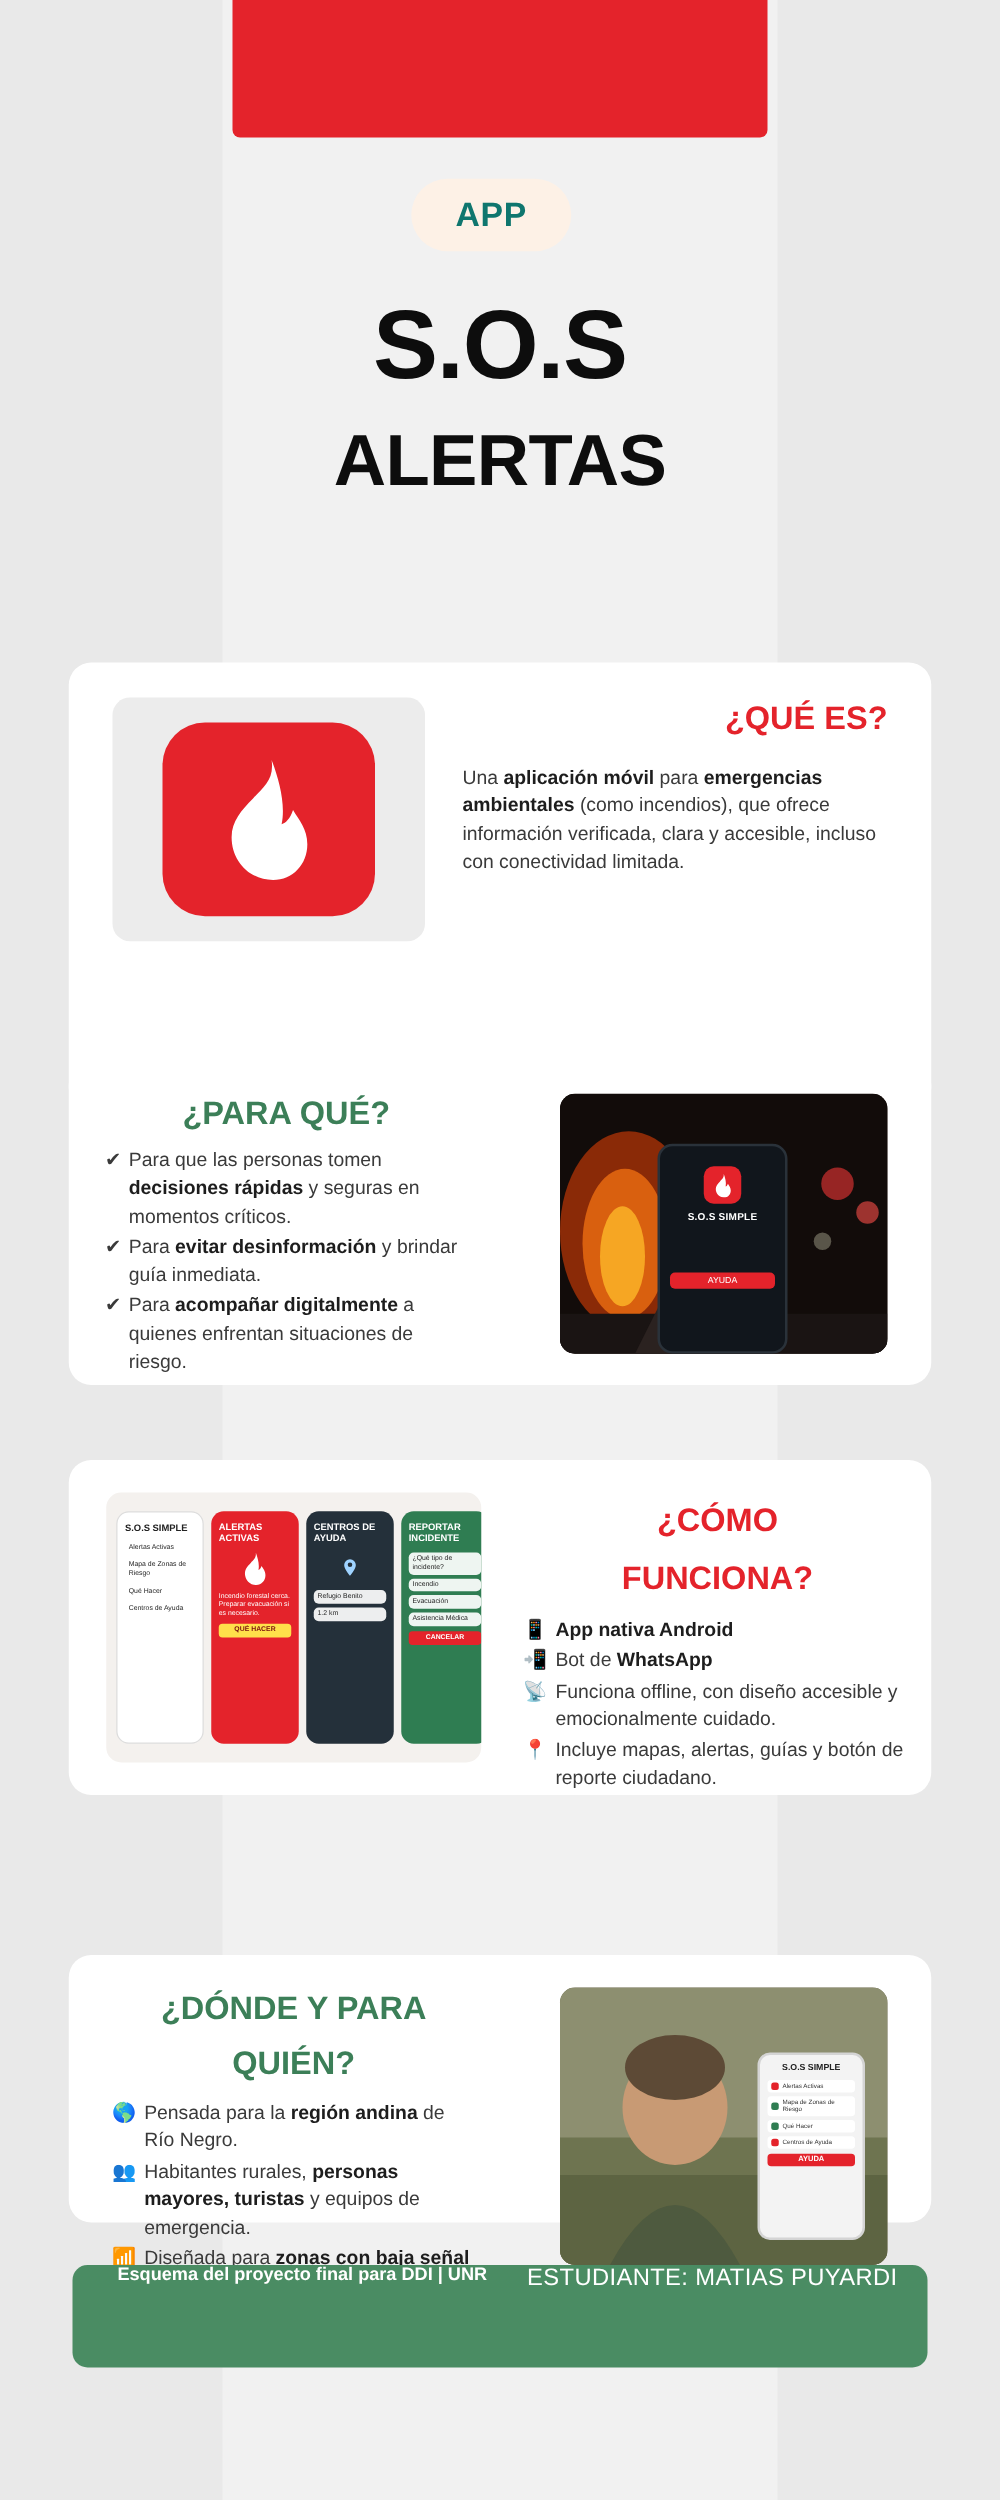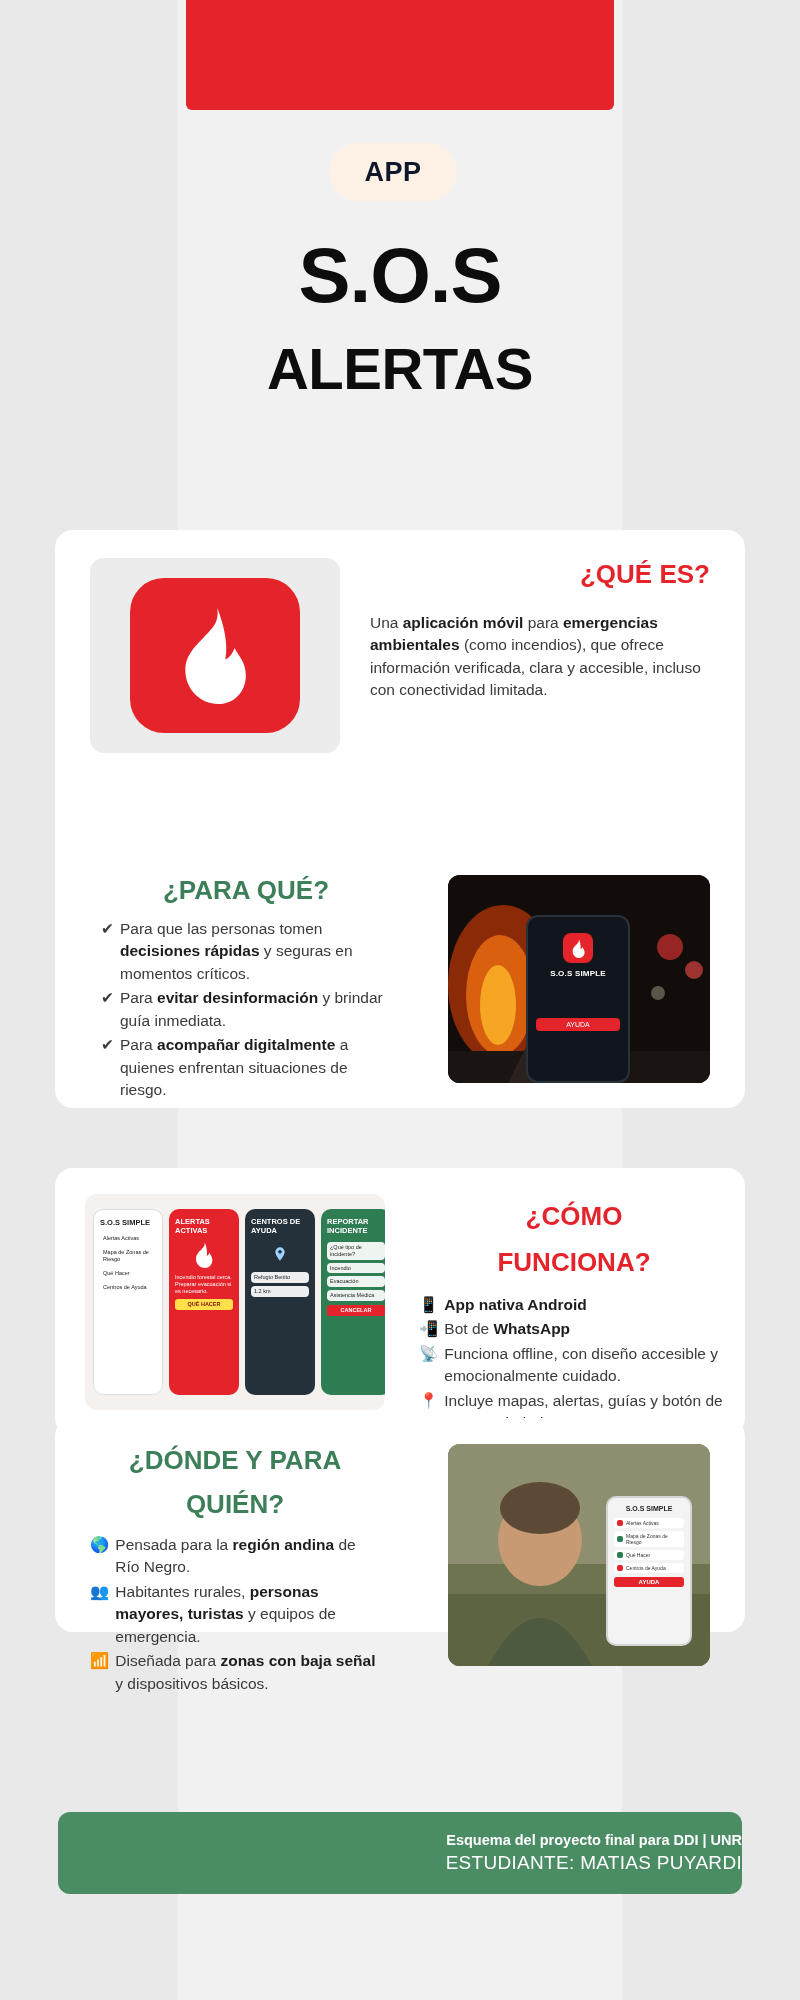--- a/index.html
+++ b/index.html
@@ -42,21 +42,21 @@
     top: 143px;
     width: 128px;
     height: 58px;
     background: #fdf1e6;
     border-radius: 29px;
     display: flex;
     align-items: center;
     justify-content: center;
   }
   .app-pill span {
-    color: #0f172a;
+    color: #0f766e;
     font-size: 27px;
     font-weight: bold;
     letter-spacing: 0.5px;
   }
 
   .title1 {
     position: absolute;
     left: 0; top: 230px;
     width: 800px;
     text-align: center;
@@ -79,21 +79,21 @@
   .card {
     position: absolute;
     background: #ffffff;
     border-radius: 18px;
     left: 55px;
     width: 690px;
   }
   .card1 { top: 530px; height: 358px; }
   .card2 { top: 850px; height: 258px; }
   .card3 { top: 1168px; height: 268px; }
-  .card4 { top: 1418px; height: 214px; }
+  .card4 { top: 1564px; height: 214px; }
 
   .heading {
     font-size: 26px;
     font-weight: bold;
     line-height: 1.15;
   }
   .heading.red { color: #e4232b; }
   .heading.green { color: #3c7f58; }
 
   .body-text {
@@ -120,21 +120,21 @@
   }
   .flame-big { width: 74px; height: 96px; }
   .c1-right {
     position: absolute;
     left: 315px; top: 30px;
     width: 340px;
   }
   .c1-right .heading { text-align: right; margin-bottom: 22px; }
 
   
-  .c2-left { position: absolute; left: 46px; top: 26px; width: 290px; }
+  .c2-left { position: absolute; left: 29px; top: 26px; width: 290px; }
   .c2-left .heading { text-align: center; margin-bottom: 12px; }
   .c2-photo {
     position: absolute;
     right: 35px; top: 25px;
     width: 262px; height: 208px;
     border-radius: 12px;
     overflow: hidden;
     background: #1a0f0a;
   }
 
@@ -164,25 +164,26 @@
     background: #6c6a4e;
   }
 
   .footer {
     position: absolute;
     left: 58px; top: 1812px;
     width: 684px; height: 82px;
     background: #4a8c63;
     border-radius: 12px;
     display: flex;
-    flex-direction: column;
-    align-items: flex-end;
+    flex-direction: row;
+    align-items: flex-start;
     justify-content: center;
     gap: 4px;
     color: #ffffff;
+    padding-left: 12px;
   }
   .footer .f1 { font-size: 14.5px; font-weight: bold; }
   .footer .f2 { font-size: 19px; letter-spacing: 0.3px; margin-left: 28px; }
 
   
   .mini-row { display: flex; gap: 6px; padding: 10px 8px; height: 100%; align-items: center; }
   .mini {
     width: 70px; height: 186px;
     border-radius: 10px;
     padding: 8px 6px;

